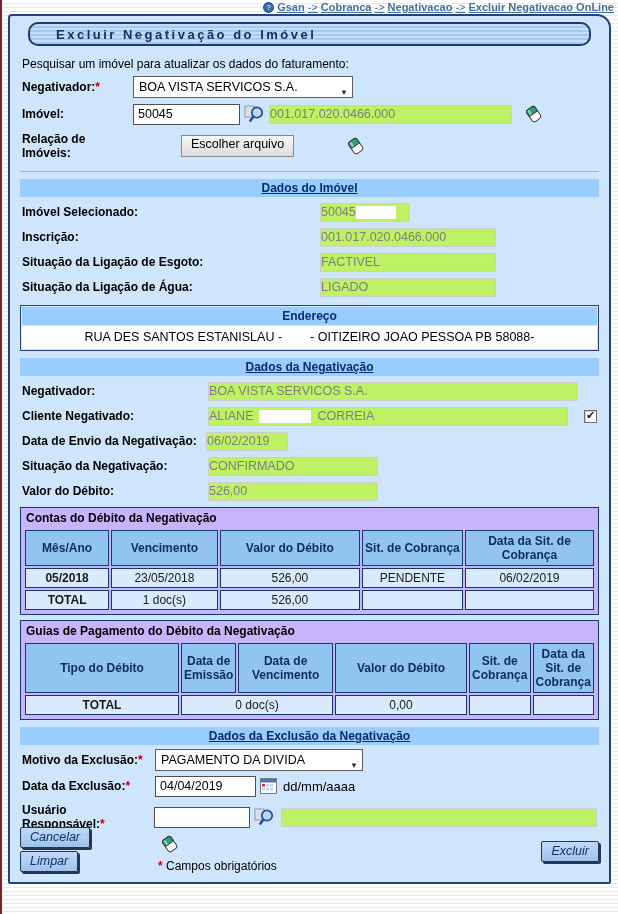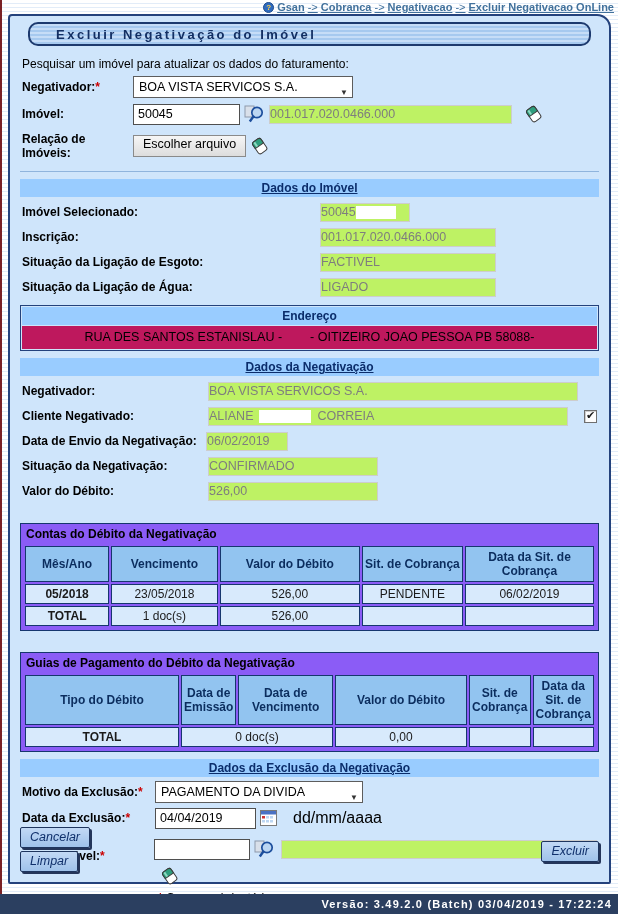--- a/index.html
+++ b/index.html
@@ -55,34 +55,34 @@
   .file-btn { height: 22px; padding: 1px 9px; font-size: 12.5px; color: #000; background: linear-gradient(180deg, #f6f6f6, #dddddd); border: 1px solid #8a8a8a; border-radius: 0; }
   .file-status { font-size: 12.5px; color: #000; margin-left: 7px; }
 
   .divider { margin: 9px 0 0 0; border-top: 1px solid #8fb4dd; }
 
   .sect-hdr { margin: 7px 0 0 0; background: #99ccff; text-align: center; font-size: 12px; font-weight: bold; color: #0b2d6b; padding: 2px 0; }
   .sect-hdr.u { text-decoration: underline; }
 
   .endereco-box { margin: 7px 0 0 0; border: 1px solid #24427c; background: #cfe5fb; padding: 1px; }
   .endereco-hdr { background: #99ccff; text-align: center; font-size: 12px; font-weight: bold; color: #0b2d6b; padding: 2px 0; }
-  .endereco-val { background: #be185d; text-align: center; font-size: 12.5px; color: #000; padding: 4px 0 5px 0; margin-top: 1px; }
+  .endereco-val { background: #ffffff; text-align: center; font-size: 12.5px; color: #000; padding: 4px 0 5px 0; margin-top: 1px; }
 
   .checkbox { width: 13px; height: 13px; border: 1px solid #6f6f6f; background: #fdfdfd; margin-left: auto; position: relative; box-shadow: inset 1px 1px 0 #cfcfcf; }
   .checkbox.checked::after { content: "\2714"; position: absolute; left: 1px; top: -2px; font-size: 11px; color: #1a1a1a; }
 
   
-  .tbox { margin: 21px 0 0 0; border: 1px solid #16366e; background: #8b5cf6; padding: 1px 2px 2px 2px; }
+  .tbox { margin: 5px 0 0 0; border: 1px solid #16366e; background: #c4b5fd; padding: 1px 2px 2px 2px; }
   .tcaption { font-size: 12px; font-weight: bold; color: #000; padding: 2px 3px 3px 3px; }
   table.grid { width: 100%; border-collapse: separate; border-spacing: 2px; }
   table.grid th { background: #92c4f0; border: 1px solid #16366e; color: #0b2d5e; font-size: 12px; font-weight: bold; text-align: center; padding: 3px 2px; }
   table.grid td { background: #d8eafc; border: 1px solid #16366e; color: #1a1a1a; font-size: 12px; text-align: center; padding: 2px 2px; }
   table.grid td.b { font-weight: bold; }
 
-  .hint { font-size: 16px; color: #000; margin-left: 16px; }
+  .hint { font-size: 13px; color: #000; margin-left: 6px; }
   .note { margin: 4px 0 0 138px; font-size: 12px; color: #000; }
 
   .btn {
     display: inline-block; background: linear-gradient(180deg, #c2d9f5, #9fc2ea);
     border: 1px solid #1e355e; box-shadow: 2px 2px 0 #25365a;
     color: #10306b; font-size: 12.5px; padding: 2px 9px 3px 9px; border-radius: 2px; cursor: pointer; font-style: italic;
   }
   .btns-left { position: absolute; left: 10px; bottom: 10px; display: flex; flex-direction: column; gap: 3px; align-items: flex-start; }
   .btn-right { position: absolute; right: 10px; bottom: 20px; }
 
@@ -133,21 +133,21 @@
         <svg width="19" height="19" viewBox="0 0 19 19">
             <g transform="rotate(-35 9 9)">
           <rect x="4.5" y="2.5" width="10" height="14" rx="2.5" fill="#fff" stroke="#3a3a3a"></rect>
           <path d="M4.5 5 a2.5 2.5 0 0 1 2.5-2.5 h5 a2.5 2.5 0 0 1 2.5 2.5 v4 h-10 z" fill="#2f9e7d" stroke="#3a3a3a"></path>
           <rect x="6.2" y="3.4" width="2" height="5" fill="#8fd9c2"></rect>
         </g>
           </svg>
       </span>
     </div>
 
-    <div class="row" style="align-items:center; min-height:32px;">
+    <div class="row" style="align-items:center; min-height:32px;gap:48px;">
       <span class="lbl lbl-search"><span>Relação de</span><br><span>Imóveis:</span></span>
       <span class="file-btn">Escolher arquivo</span>
       <span class="icon-btn" style="margin-left:4px;">
         <svg width="19" height="19" viewBox="0 0 19 19">
             <g transform="rotate(-35 9 9)">
           <rect x="4.5" y="2.5" width="10" height="14" rx="2.5" fill="#fff" stroke="#3a3a3a"></rect>
           <path d="M4.5 5 a2.5 2.5 0 0 1 2.5-2.5 h5 a2.5 2.5 0 0 1 2.5 2.5 v4 h-10 z" fill="#2f9e7d" stroke="#3a3a3a"></path>
           <rect x="6.2" y="3.4" width="2" height="5" fill="#8fd9c2"></rect>
         </g>
           </svg>
@@ -315,16 +315,13 @@
 
     <div class="note"><span class="req">*</span> <span>Campos obrigatórios</span></div>
 
     <div class="btns-left">
       <span class="btn">Cancelar</span>
       <span class="btn">Limpar</span>
     </div>
     <span class="btn btn-right">Excluir</span>
   </div>
 
-  <div class="footer">
-    <span>Versão: 3.49.2.0 (Batch) 03/04/2019 - 17:22:24</span>
-  </div>
 </div>
 
 </body></html>

